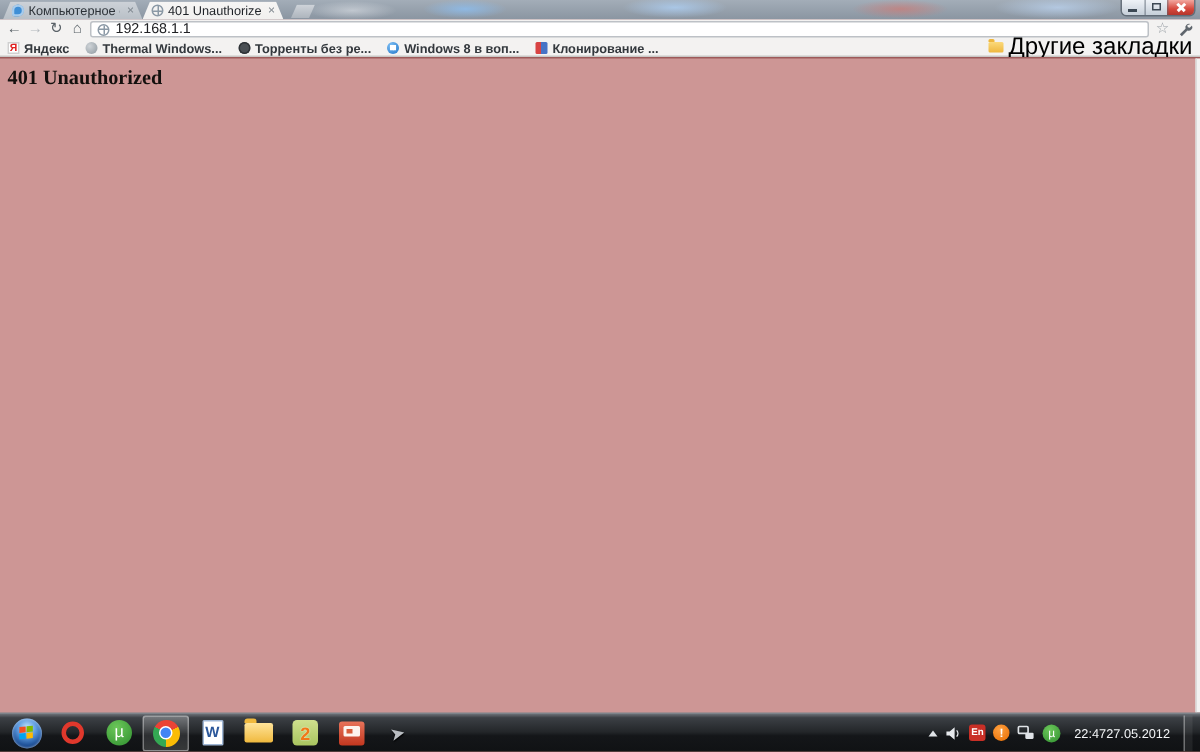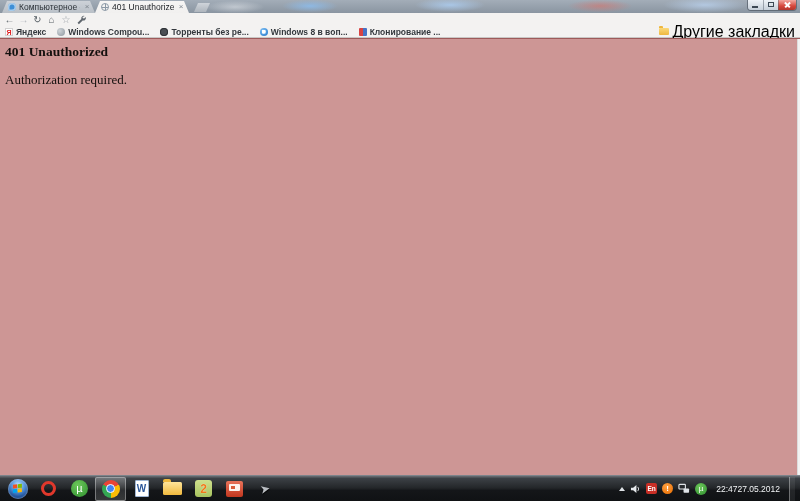--- a/index.html
+++ b/index.html
@@ -160,34 +160,38 @@
           <span class="g-x2"></span>
         </div>
     </div>
   </div>
 
   <div class="toolbar">
     <span class="tbico">←</span>
     <span class="tbico dim">→</span>
     <span class="tbico">↻</span>
     <span class="tbico">⌂</span>
+    <div class="omnibox">
+      <span class="fav8 fav-globe"></span>
+      <span class="url">192.168.1.1</span>
+    </div>
     <span class="star">☆</span>
     <svg class="wrench" viewBox="0 0 16 16">
       <path d="M13.4 3a3.6 3.6 0 0 0-4.9 4.4L3 12.9l1.9 1.9 5.5-5.5a3.6 3.6 0 0 0 4.4-4.9l-2.2 2.2-1.9-.5-.5-1.9z" fill="#5f666d"></path>
     </svg>
   </div>
 
   <div class="bookmarks">
     <div class="bm">
       <span class="fav8 fav-yandex">Я</span>
       <span class="lbl">Яндекс</span>
     </div>
     <div class="bm">
       <span class="fav8 fav-thermal"></span>
-      <span class="lbl">Windows Compou...</span>
+      <span class="lbl">Thermal Windows...</span>
     </div>
     <div class="bm">
       <span class="fav8 fav-torrent"></span>
       <span class="lbl">Торренты без ре...</span>
     </div>
     <div class="bm">
       <span class="fav8 fav-win"></span>
       <span class="lbl">Windows 8 в воп...</span>
     </div>
     <div class="bm">
@@ -195,21 +199,20 @@
       <span class="lbl">Клонирование ...</span>
     </div>
     <div class="other-bm">
       <span class="folder"></span>
       <span class="lbl">Другие закладки</span>
     </div>
   </div>
 
   <div class="page">
     <div class="ph">401 Unauthorized</div>
-    <div class="pb">Authorization required.</div>
     <div class="scrollstrip"></div>
   </div>
 
   <div class="taskbar">
     <div class="appbtn">
       <div class="orb">
         <svg width="11" height="11" viewBox="0 0 12 12">
           <g transform="skewY(-6) translate(0,1)">
             <rect x="1" y="1" width="4.6" height="4.2" fill="#f25022"></rect>
             <rect x="6.2" y="1" width="4.6" height="4.2" fill="#7fba00"></rect>

